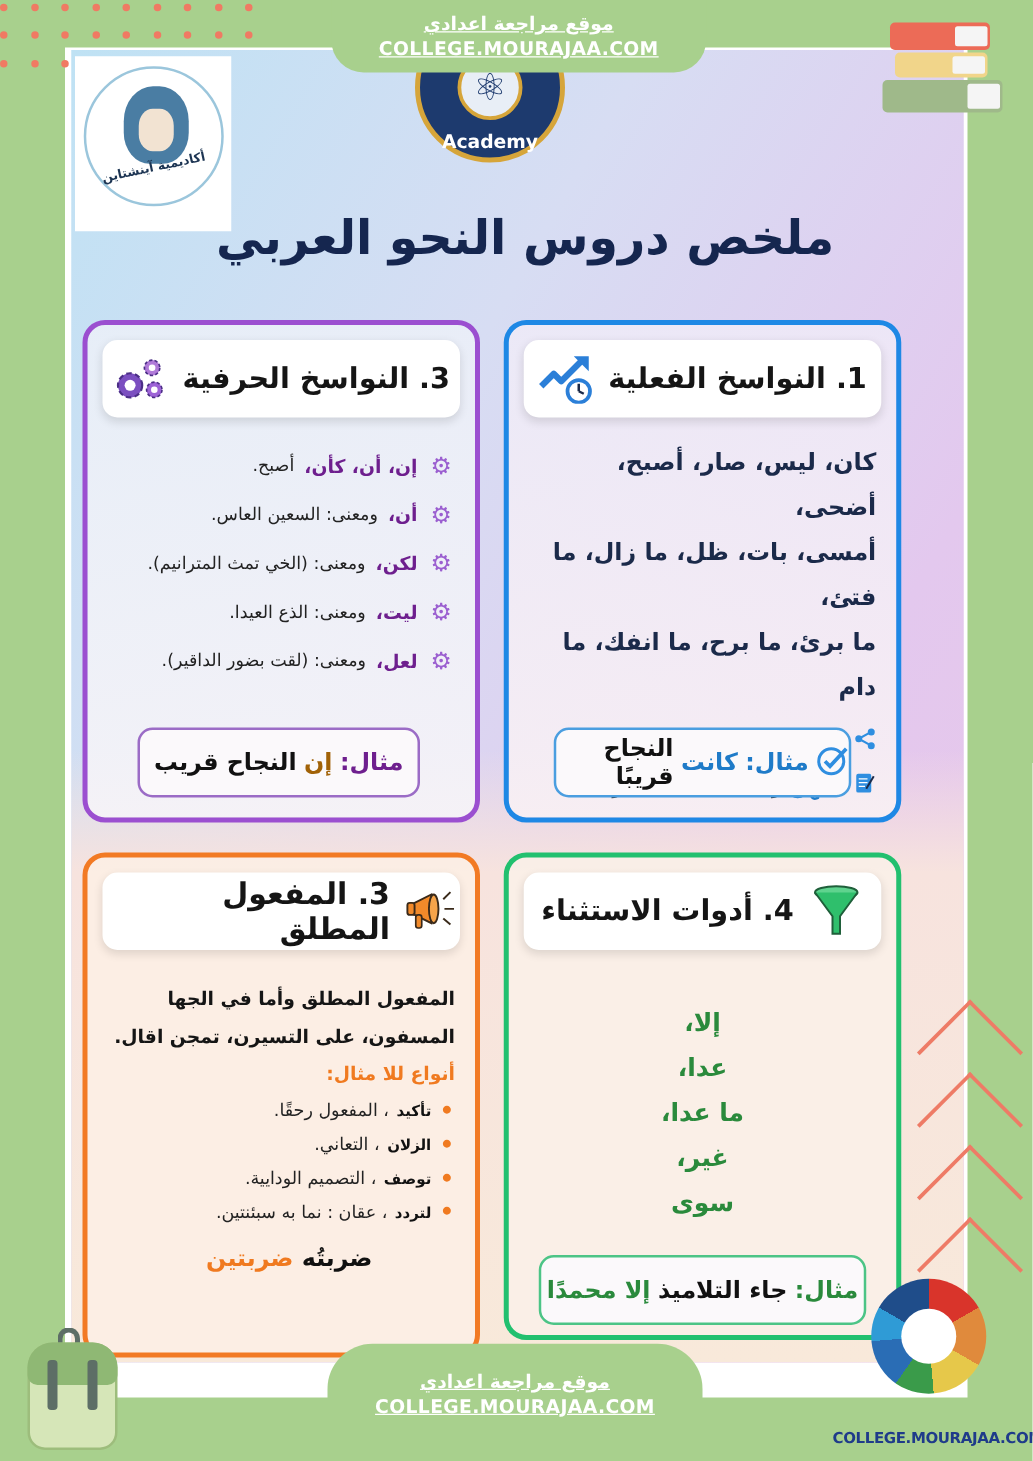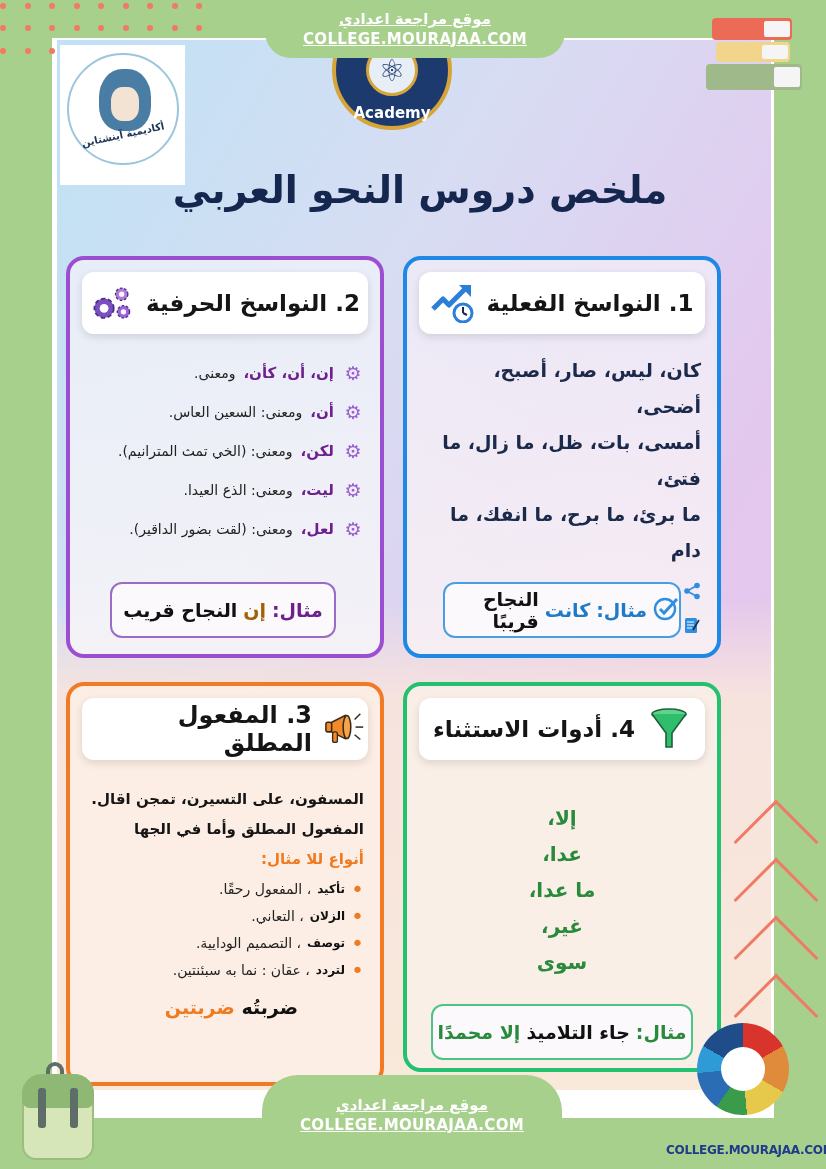--- a/index.html
+++ b/index.html
@@ -290,37 +290,37 @@
         </svg>
     </span>
     <span class="hl-blue" style="font-size:19px;">مثال:</span>
     <span class="hl-blue" style="font-size:19px;">كانت</span>
     <span>النجاح قريبًا</span>
   </div>
 </section>
 
 <section class="card card-2">
   <div class="card-header">
-    <span class="card-title">2. النواسخ الحرفية</span>
+    <span class="card-title">3. النواسخ الحرفية</span>
     <span class="card-icon">
       <svg width="50" height="44" viewBox="0 0 50 44">
         <circle cx="16" cy="28" r="11" fill="#7b4fc0" stroke="#4b2e86" stroke-width="2" stroke-dasharray="5 3"></circle>
         <circle cx="16" cy="28" r="5" fill="#fff"></circle>
         <circle cx="36" cy="12" r="7" fill="#b07ad8" stroke="#4b2e86" stroke-width="1.5" stroke-dasharray="3 2"></circle>
         <circle cx="36" cy="12" r="3" fill="#fff"></circle>
         <circle cx="38" cy="32" r="7" fill="#9d63d6" stroke="#4b2e86" stroke-width="1.5" stroke-dasharray="3 2"></circle>
         <circle cx="38" cy="32" r="3" fill="#fff"></circle>
       </svg>
     </span>
   </div>
   <div class="card-body purple-list">
     <div class="row-item">
       <span class="gear-bullet">⚙</span>
       <span class="hl-purple">إن، أن، كأن،</span>
-      <span>ومعنى.</span>
+      <span>أصبح.</span>
     </div>
     <div class="row-item">
       <span class="gear-bullet">⚙</span>
       <span class="hl-purple">أن،</span>
       <span>ومعنى: السعين العاس.</span>
     </div>
     <div class="row-item">
       <span class="gear-bullet">⚙</span>
       <span class="hl-purple">لكن،</span>
       <span>ومعنى: (الخي تمث المترانيم).</span>
@@ -352,22 +352,22 @@
         <ellipse cx="24" cy="18" rx="4" ry="12" fill="#f6a44a" stroke="#3a2a1a" stroke-width="1.6"></ellipse>
         <rect x="9" y="23" width="5" height="11" rx="2" fill="#f28a2a" stroke="#3a2a1a" stroke-width="1.4"></rect>
         <line x1="32" y1="10" x2="38" y2="4" stroke="#3a2a1a" stroke-width="1.6"></line>
         <line x1="33" y1="18" x2="41" y2="18" stroke="#3a2a1a" stroke-width="1.6"></line>
         <line x1="32" y1="26" x2="38" y2="31" stroke="#3a2a1a" stroke-width="1.6"></line>
       </svg>
     </span>
     <span class="card-title" style="font-size:24px;">3. المفعول المطلق</span>
   </div>
   <div class="card-body" style="top:98px;">
+    <div class="card3-text">المفعول المطلق وأما في الجها</div>
     <div class="card3-text">المسفون، على التسيرن، تمجن اقال.</div>
-    <div class="card3-text">المفعول المطلق وأما في الجها</div>
     <div class="card3-text hl-orange" style="color:#f07a20;">أنواع للا مثال:</div>
     <ul class="bullets">
       <li>
           <b>تأكيد</b>
           <span>، المفعول رحقًا.</span>
         </li>
       <li>
           <b>الزلان</b>
           <span>، التعاني.</span>
         </li>

